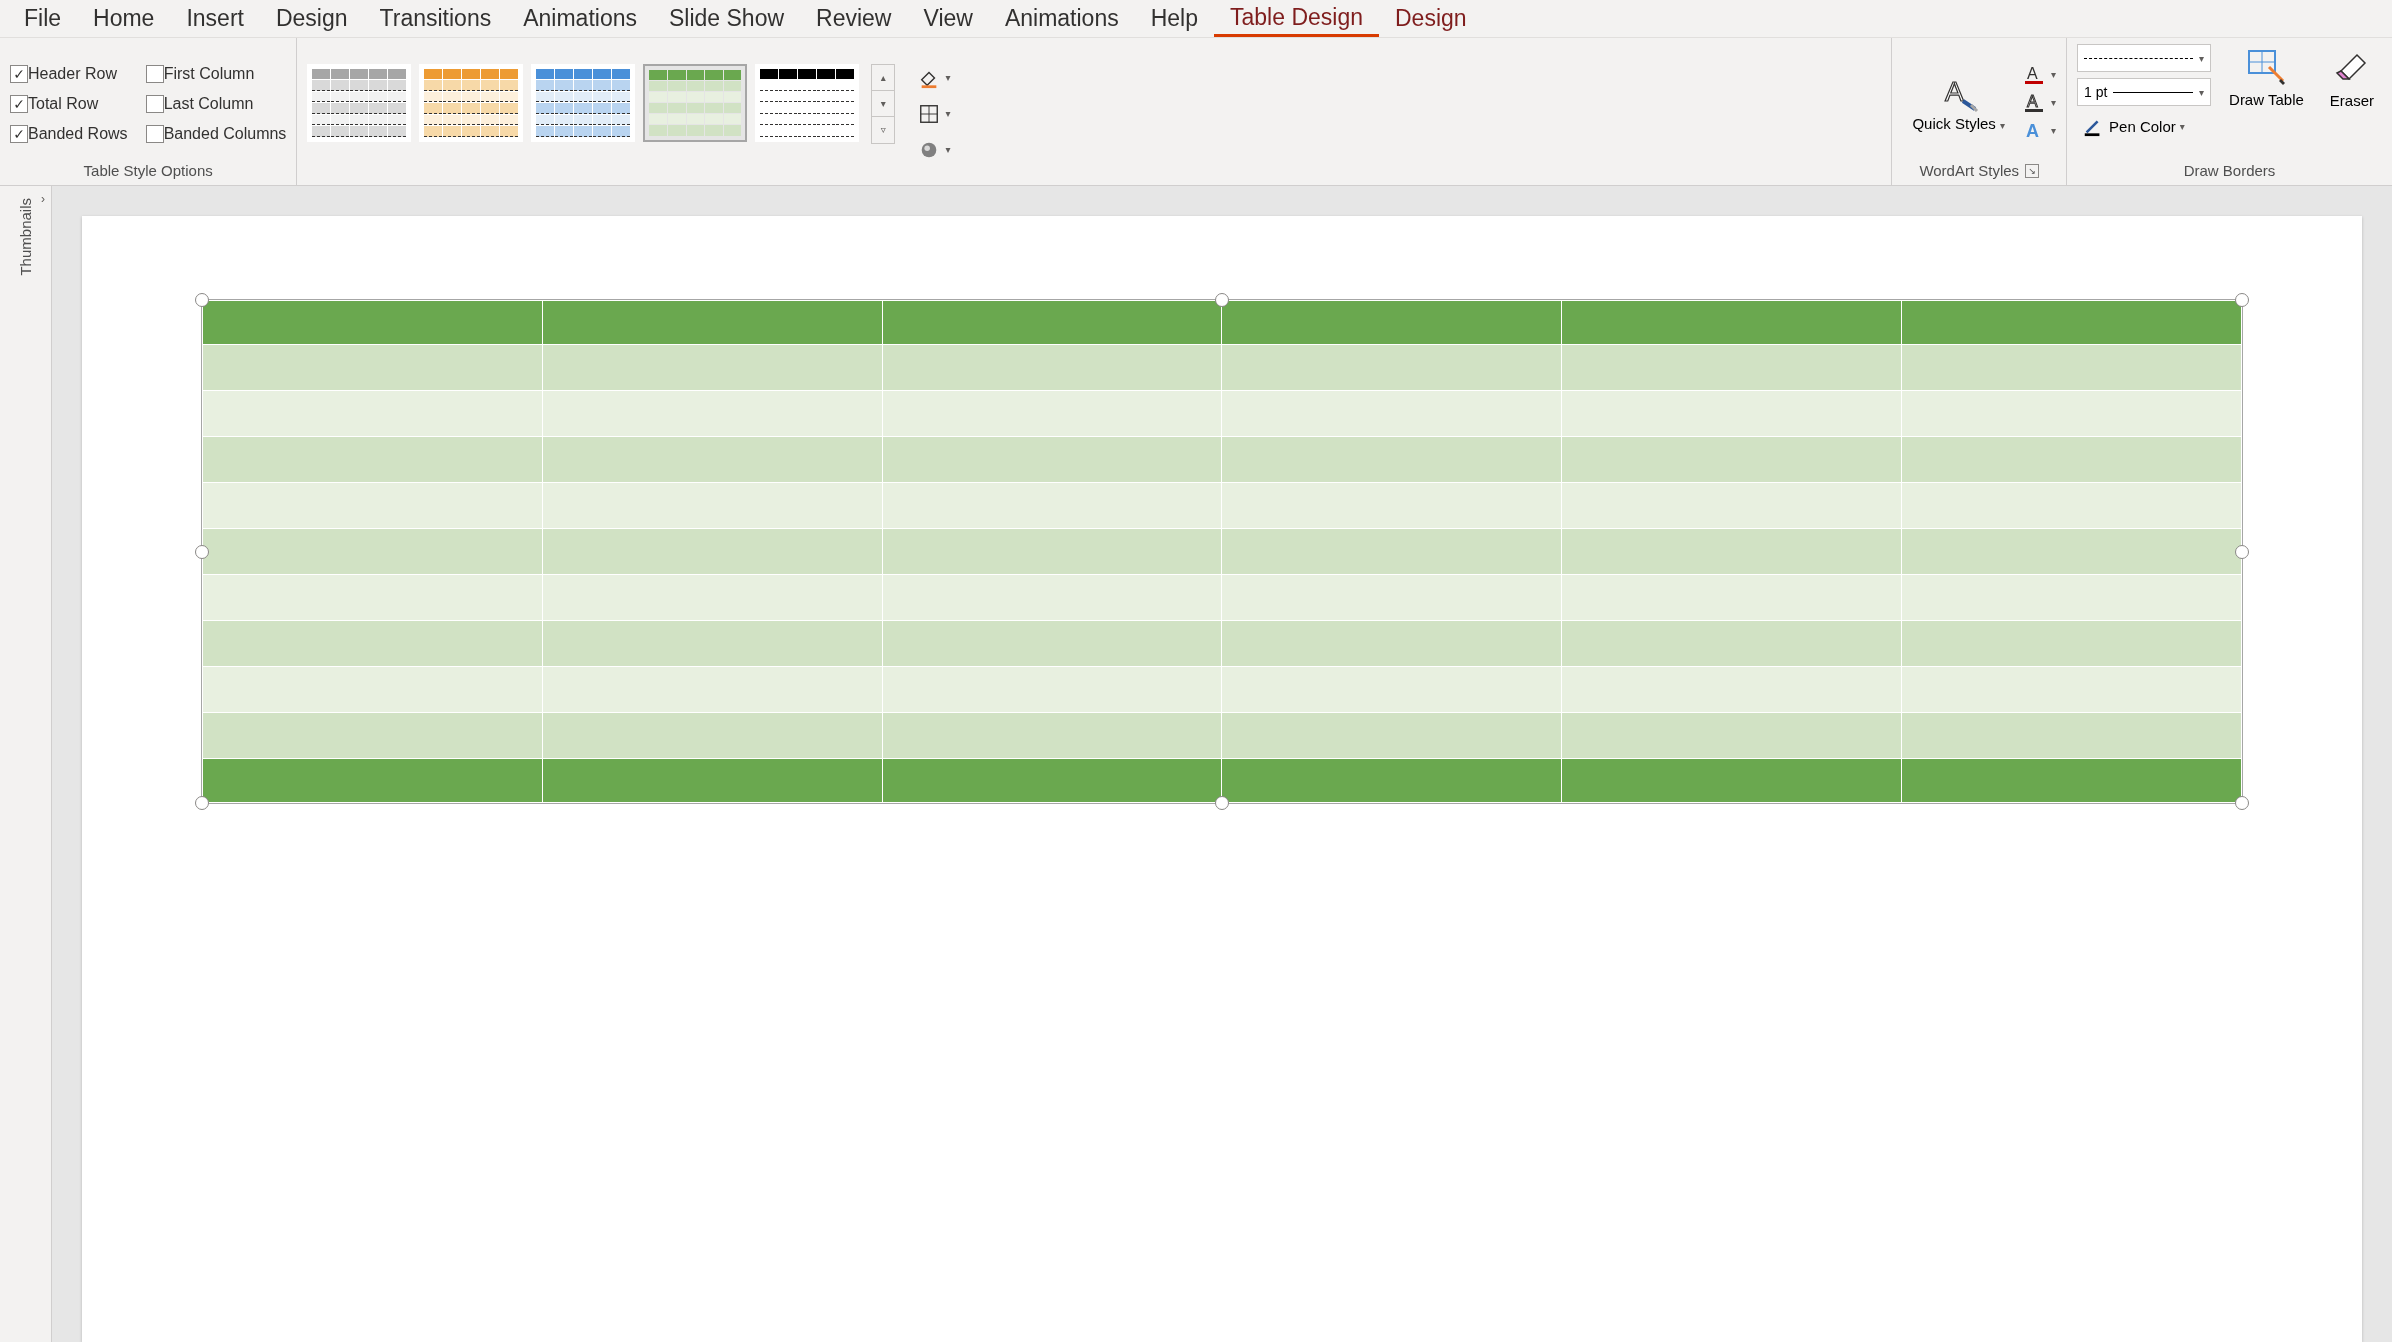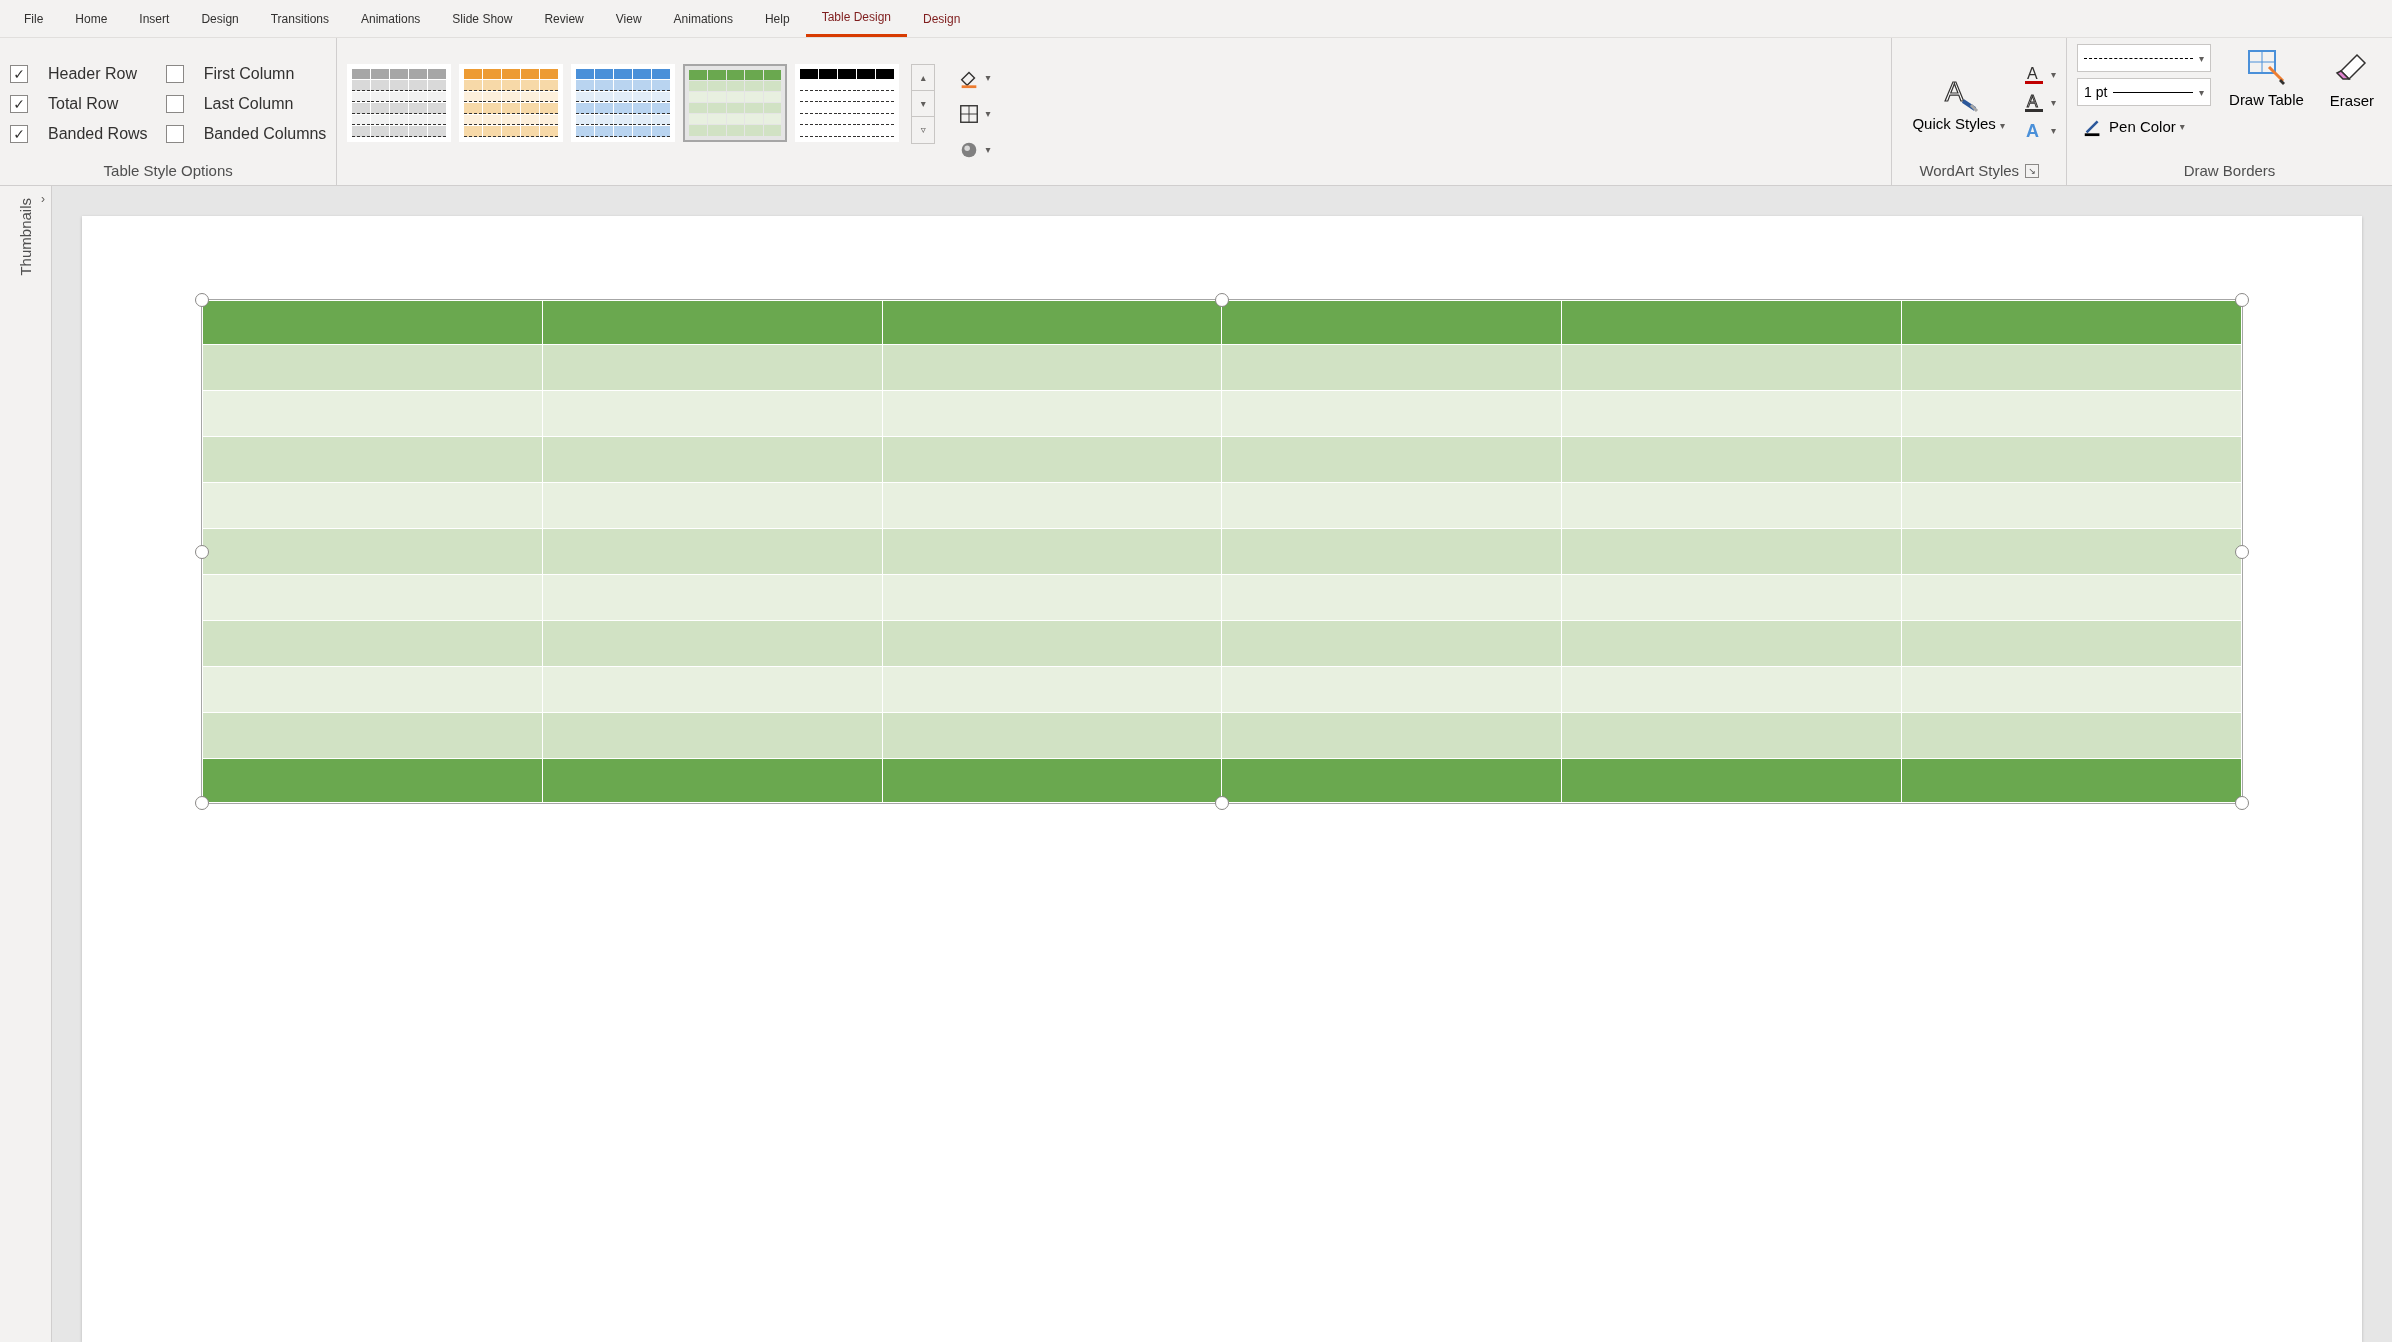--- a/index.html
+++ b/index.html
@@ -1,32 +1,32 @@
 <!DOCTYPE html>
 <html><head>
 <meta charset="utf-8">
 <style>
 * { box-sizing: border-box; margin: 0; padding: 0; font-family: 'Segoe UI', Arial, sans-serif; }
 body { background: #fff; overflow: hidden; }
 
 
 .ribbon-tabs { display: flex; align-items: center; height: 38px; background: #f3f2f1; border-bottom: 1px solid #e1dfdd; padding: 0 8px; }
-.ribbon-tab { padding: 3px 16px; height: 100%; display: flex; align-items: center; font-size: 12px; color: #323130; cursor: pointer; }
+.ribbon-tab { padding: 3px 16px; height: 100%; display: flex; align-items: center; font-size: 23px; color: #323130; cursor: pointer; }
 .ribbon-tab.contextual { color: #7f1d1d; }
 .ribbon-tab.active { border-bottom: 3px solid #d83b01; font-weight: 400; }
 
 
 .ribbon-body { display: flex; background: #f3f2f1; border-bottom: 1px solid #d0cece; height: 148px; }
 .ribbon-group { display: flex; flex-direction: column; justify-content: space-between; border-right: 1px solid #d0cece; padding: 6px 10px 2px 10px; }
 .ribbon-group-label { text-align: center; font-size: 15px; color: #4f4f4f; padding: 2px 0 4px 0; display:flex; justify-content:center; align-items:center; gap:6px;}
 .ribbon-controls { flex: 1; display: flex; align-items: center; }
 
 
 .opts-grid { display: grid; grid-template-columns: auto auto; gap: 12px 18px; padding-top: 4px; }
-.opt { display: flex; align-items: center; gap: 20px; font-size: 16px; color: #323130; }
+.opt { display: flex; align-items: center; gap: 0; font-size: 16px; color: #323130; }
 .chk { width: 18px; height: 18px; border: 1px solid #8a8886; background: #fff; display: flex; align-items: center; justify-content: center; }
 .chk.checked::after { content: '✓'; font-size: 14px; color: #323130; }
 
 
 .gallery { display: flex; align-items: flex-start; gap: 8px; }
 .style-swatch { width: 104px; height: 78px; border: 1px solid transparent; padding: 4px; cursor: pointer; background:#fff; }
 .style-swatch.selected { border: 2px solid #a6a6a6; background: #e5e5e5; }
 .swatch-inner { width: 100%; height: 100%; display: flex; flex-direction: column; gap:1px; }
 .sw-row { flex: 1; display: flex; gap:1px; }
 .sw-cell { flex: 1; }

